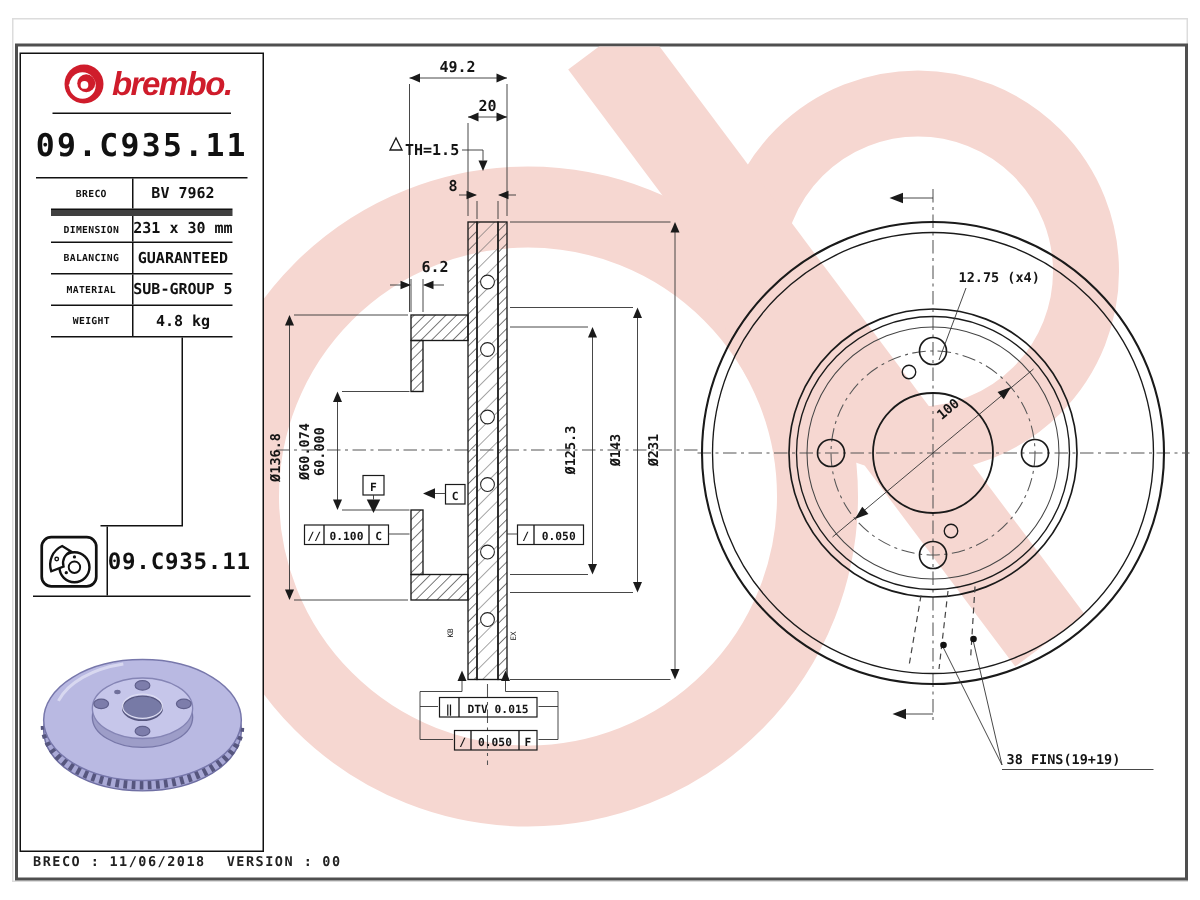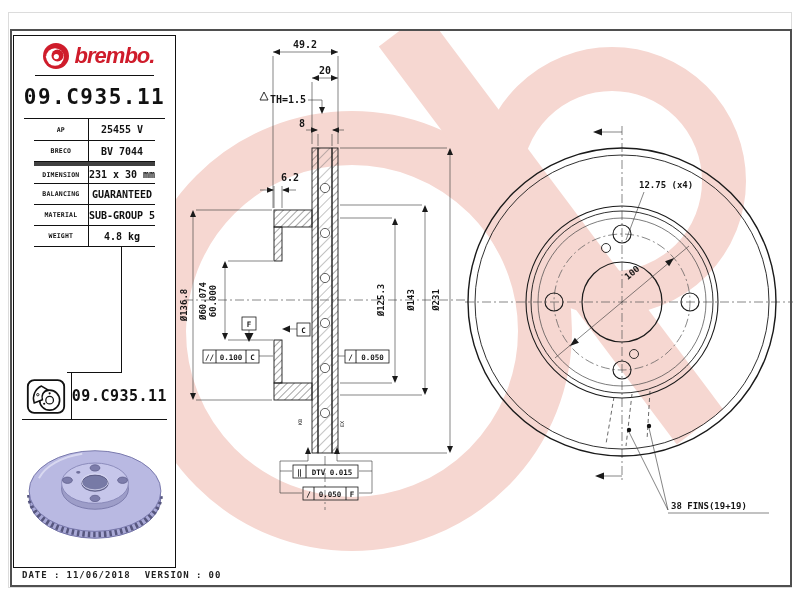--- a/index.html
+++ b/index.html
@@ -79,27 +79,23 @@
         <circle cx="15.3" cy="15.6" r="2.6" fill="#ffffff"></circle>
       </svg>
       <span class="logo-text">brembo.</span>
     </div>
 
     <div class="pn-box">
       <span class="pn-text">09.C935.11</span>
     </div>
 
     <div>
-      <div class="spec-row h22">
-        <div class="spec-label">AP</div>
-        <div class="spec-value">25455 V</div>
-      </div>
       <div class="spec-row h21">
         <div class="spec-label">BRECO</div>
-        <div class="spec-value">BV 7044</div>
+        <div class="spec-value">BV 7962</div>
       </div>
       <div class="spec-row h22 thick-top">
         <div class="spec-label">DIMENSION</div>
         <div class="spec-value">231 x 30 mm</div>
       </div>
       <div class="spec-row h21">
         <div class="spec-label">BALANCING</div>
         <div class="spec-value">GUARANTEED</div>
       </div>
       <div class="spec-row h21">
@@ -144,21 +140,21 @@
         <ellipse cx="47" cy="46" rx="5" ry="3.2" fill="#7d7dab" stroke="#60608c" stroke-width="0.8"></ellipse>
         <ellipse cx="75" cy="33.5" rx="5" ry="3.2" fill="#7d7dab" stroke="#60608c" stroke-width="0.8"></ellipse>
         <ellipse cx="103" cy="46" rx="5" ry="3.2" fill="#7d7dab" stroke="#60608c" stroke-width="0.8"></ellipse>
         <ellipse cx="75" cy="64.5" rx="5" ry="3.2" fill="#7d7dab" stroke="#60608c" stroke-width="0.8"></ellipse>
         <ellipse cx="58" cy="38" rx="2.2" ry="1.5" fill="#70709b"></ellipse>
       </svg>
     </div>
   </div>
 
   <div class="footer">
-    <span>DATE :</span><span class="gap">11/06/2018</span><span>VERSION :</span><span>00</span>
+    <span>BRECO :</span><span class="gap">11/06/2018</span><span>VERSION :</span><span>00</span>
   </div>
 
   <svg class="drawing section-view" width="290" height="490" viewBox="0 0 290 490">
     <defs>
       <pattern id="hatch" patternUnits="userSpaceOnUse" width="5" height="5" patternTransform="rotate(45)">
         <line x1="0" y1="0" x2="0" y2="5" stroke="#3a3a3a" stroke-width="0.9"></line>
       </pattern>
       <pattern id="hatch2" patternUnits="userSpaceOnUse" width="7" height="7" patternTransform="rotate(45)">
         <line x1="0" y1="0" x2="0" y2="7" stroke="#6a6a6a" stroke-width="0.8"></line>
       </pattern>

